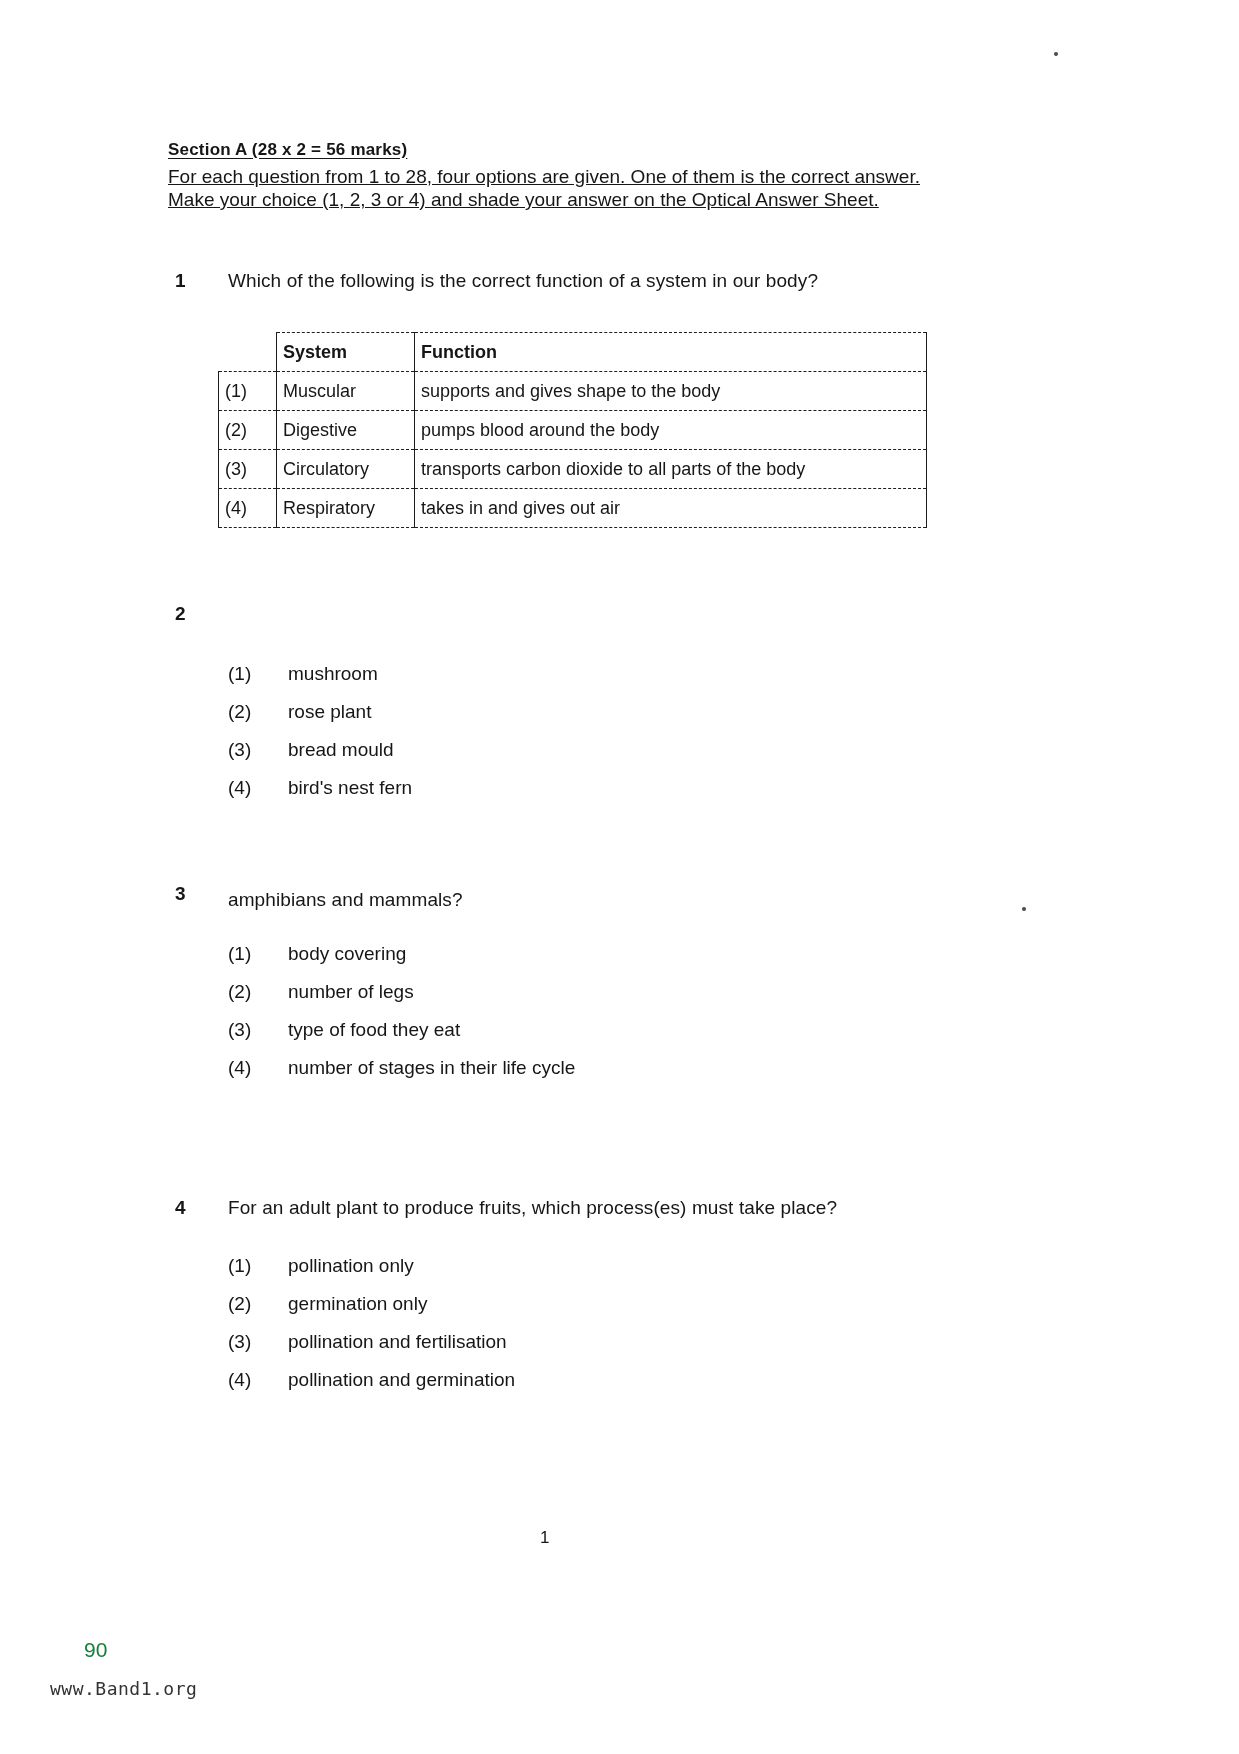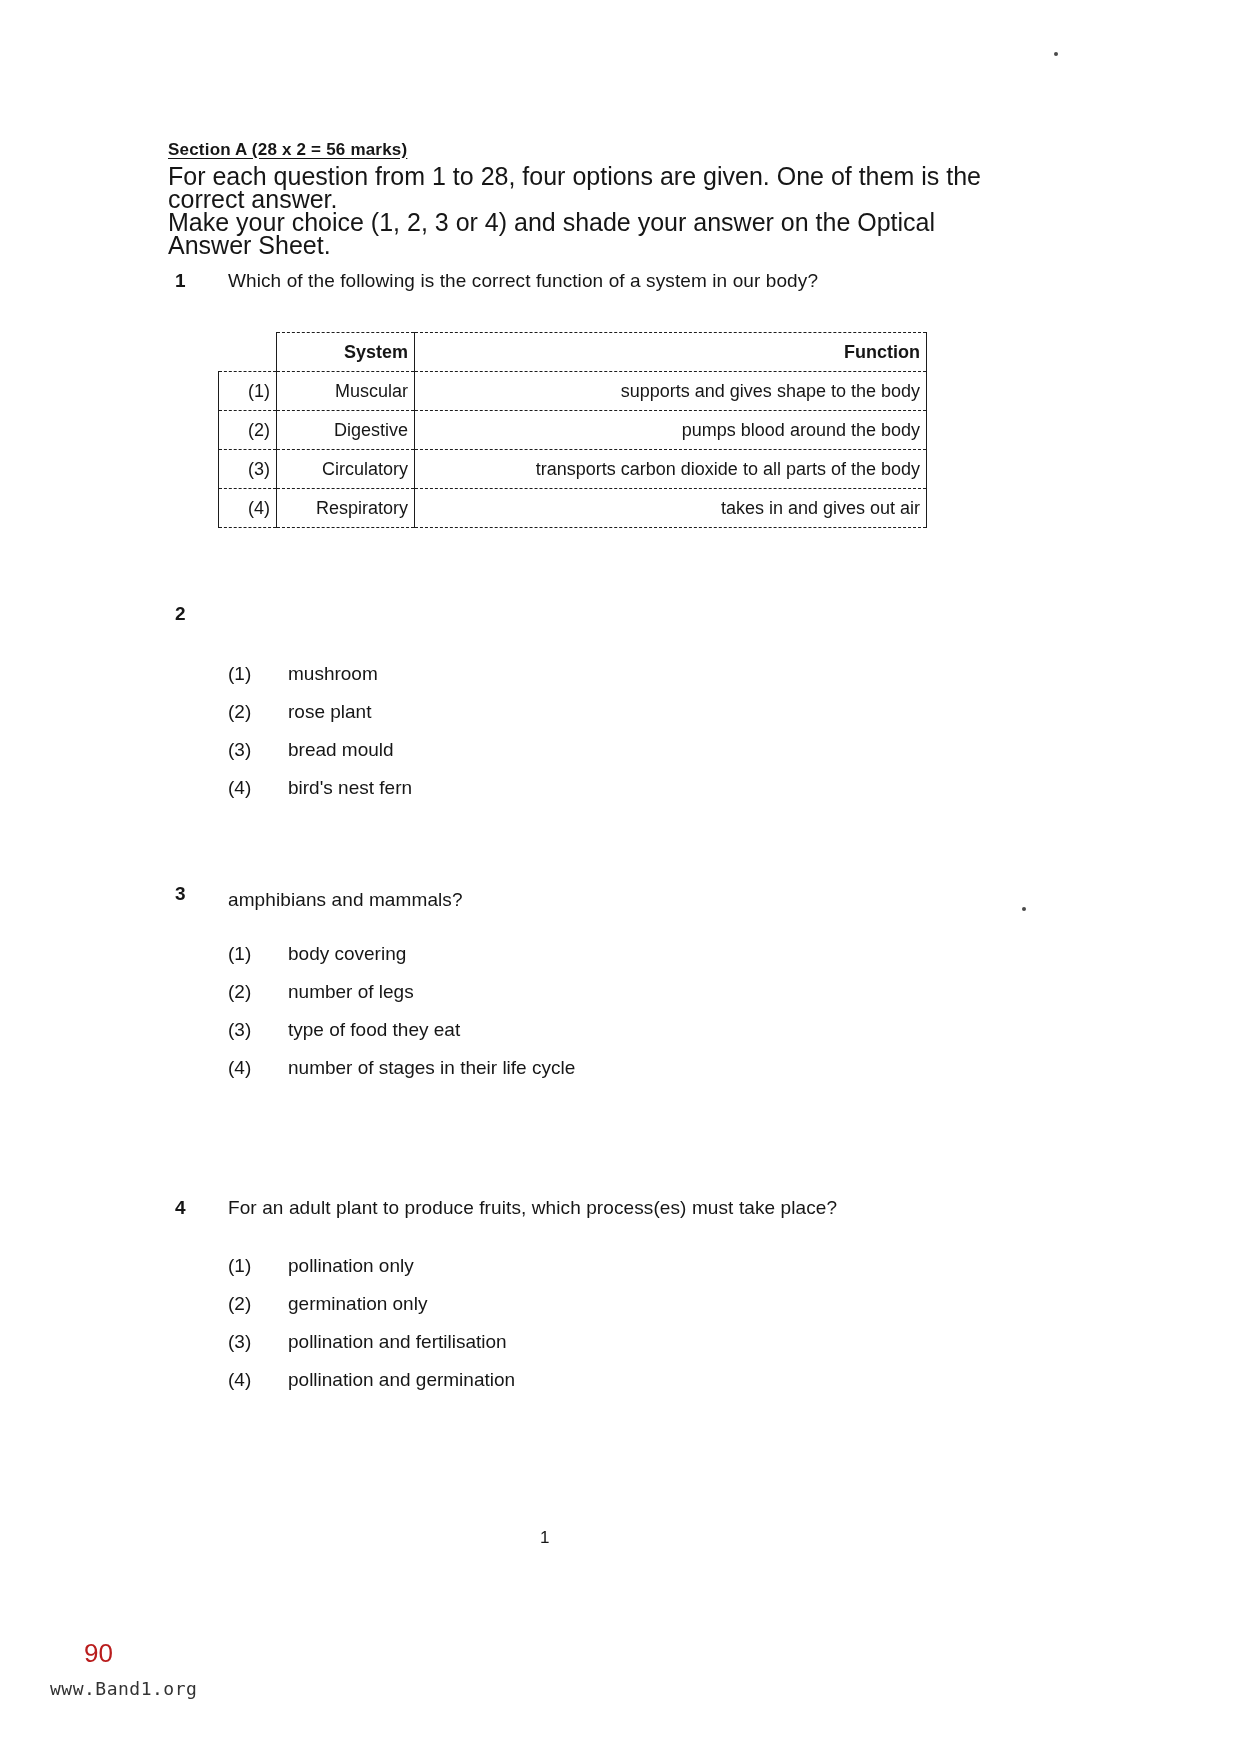--- a/index.html
+++ b/index.html
@@ -14,21 +14,21 @@
   }
   .scan { filter: blur(0.3px); }
 
   
   .section-head { position: absolute; left: 168px; top: 140px; width: 820px; }
   .section-title {
     font-size: 17px; font-weight: bold;
     text-decoration: underline; text-underline-offset: 3px;
     margin-bottom: 5px; letter-spacing: .2px;
   }
-  .instr { font-size: 25px; line-height: 23px; }
+  .instr { font-size: 19px; line-height: 23px; text-decoration: underline; }
 
   
   .q-block { position: absolute; left: 175px; }
   .q-line { display: flex; font-size: 19px; line-height: 22px; }
   .q-num { width: 53px; font-weight: bold; flex: 0 0 53px; }
   .q-text { letter-spacing: .1px; }
   .u { text-decoration: underline; text-underline-offset: 2px; }
   .justify2 { width: 700px; }
   .justify2 .line1 { text-align: justify; text-align-last: justify; }
 
@@ -38,32 +38,32 @@
 
   
   .q-table {
     position: absolute; left: 218px; top: 332px;
     border-collapse: collapse; table-layout: fixed;
   }
   .q-table td, .q-table th {
     border: 1.6px solid #1d1d1d;
     border-top-style: dashed; border-bottom-style: dashed;
     height: 38px; padding: 0 6px;
-    font-size: 18px; text-align: right; vertical-align: middle;
+    font-size: 18px; text-align: left; vertical-align: middle;
     overflow: hidden; white-space: nowrap;
   }
   .q-table th { font-weight: bold; }
   .q-table .blank-corner { border: none; }
   .col-opt  { width: 58px; }
   .col-sys  { width: 138px; }
   .col-fun  { width: 512px; }
 
   
   .page-number { position: absolute; left: 540px; top: 1528px; font-size: 17px; }
-  .footer-number { position: absolute; left: 84px; top: 1638px; font-size: 26px; color: #b91c1c; }
+  .footer-number { position: absolute; left: 84px; top: 1638px; font-size: 21px; color: #15803d; }
   .footer-url {
     position: absolute; left: 50px; top: 1678px;
     font-family: "DejaVu Sans Mono", monospace;
     font-size: 18px; color: #333333; letter-spacing: .5px;
   }
 
   
   .speck { position: absolute; background: #4a4a4a; border-radius: 50%; }
   .speck-a { left: 1054px; top: 52px; width: 4px; height: 4px; }
   .speck-b { left: 1022px; top: 907px; width: 4px; height: 4px; }

